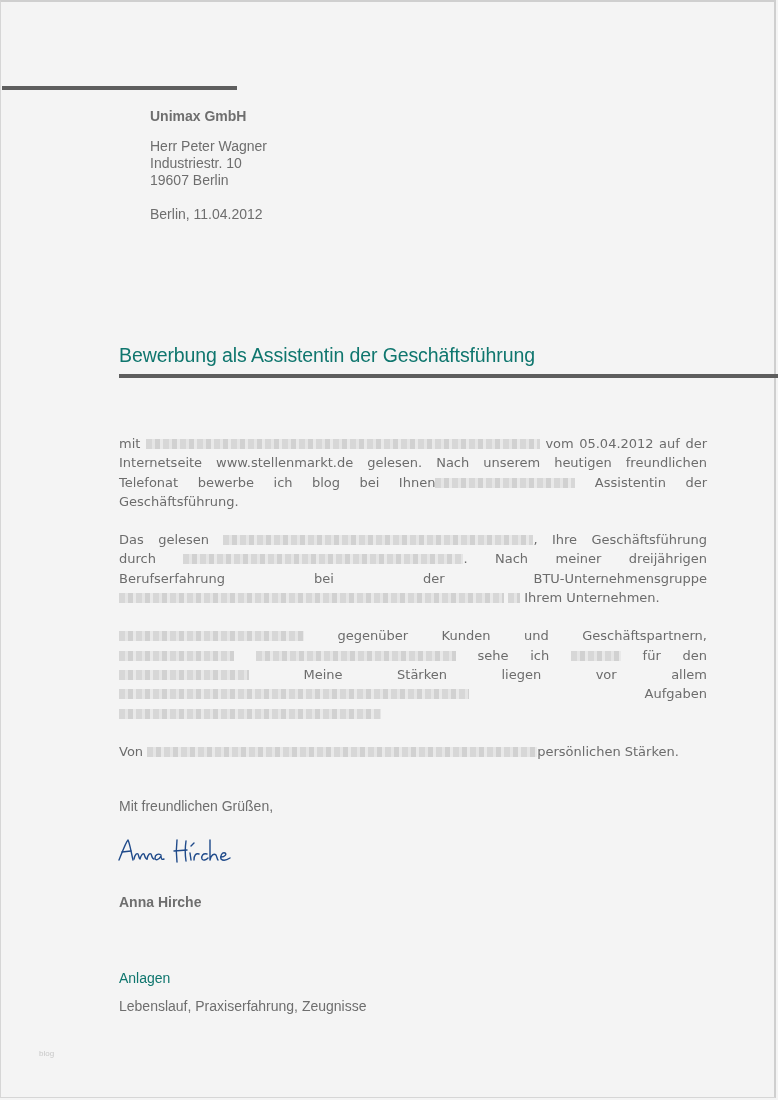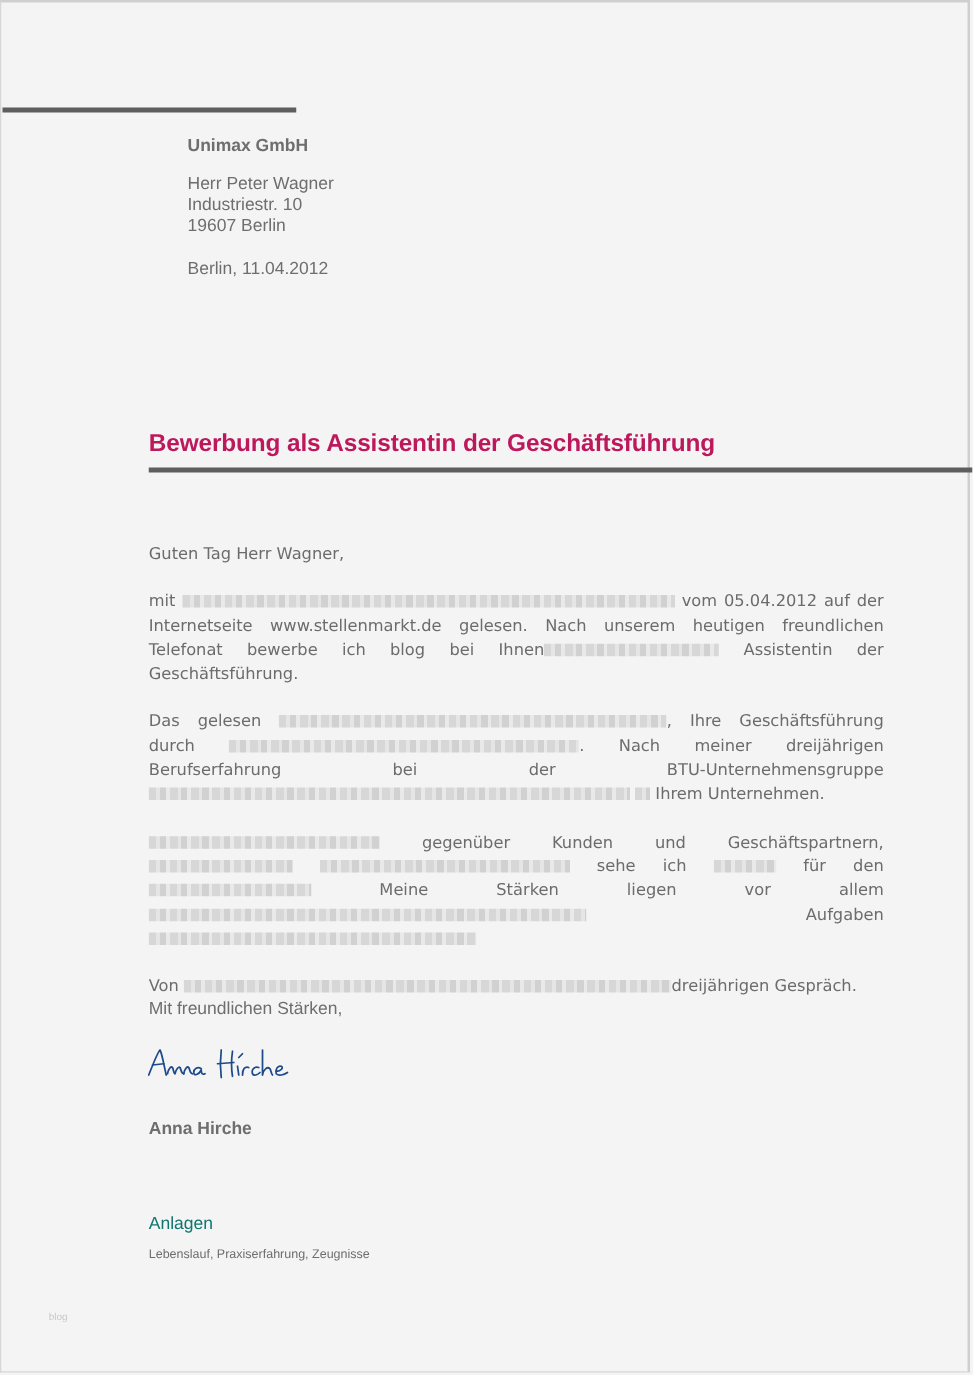--- a/index.html
+++ b/index.html
@@ -23,21 +23,21 @@
     .rule-top {
       position: absolute; left: 2px; top: 86px;
       width: 235px; height: 4px; background: #5e5e5e;
     }
     .sender-block { position: absolute; left: 119px; top: 108px; font-size: 14px; line-height: 17px; color: #6e6e6e; margin-left: 31px; }
     .company { font-weight: bold; margin-bottom: 13px; }
     .addr-line { }
     .date { margin-top: 17px; }
     .subject {
       position: absolute; left: 119px; top: 344px;
-      font-size: 19.5px; font-weight: bold; color: #be185d;
+      font-size: 19.5px; font-weight: normal; color: #0f766e;
       letter-spacing: -0.1px;
       text-align: right;
     }
     .rule-subject {
       position: absolute; left: 119px; top: 374px;
       width: 659px; height: 4px; background: #5e5e5e;
     }
     .body-text {
       position: absolute; left: 119px; top: 434px; width: 588px;
       font-family: "DejaVu Sans", sans-serif;
@@ -48,42 +48,41 @@
     .blur {
       display: inline-block; height: 10px; vertical-align: -1px;
       background: repeating-linear-gradient(90deg, #d2d2d2 0 6px, #e3e3e3 6px 9px, #cbcbcb 9px 14px, #e8e8e8 14px 17px);
       filter: blur(0.6px);
       opacity: 0.85;
     }
     .closing-block { position: absolute; left: 119px; top: 798px; font-size: 14px; color: #6e6e6e; }
     .signature { position: absolute; left: 117px; top: 836px; }
     .signer { position: absolute; left: 119px; top: 894px; font-size: 14px; color: #6e6e6e; font-weight: bold; }
     .attach-title { position: absolute; left: 119px; top: 970px; font-size: 14px; color: #0f766e; }
-    .attach-list { position: absolute; left: 119px; top: 998px; font-size: 10px; color: #6e6e6e; }
+    .attach-list { position: absolute; left: 119px; top: 998px; font-size: 14px; color: #6e6e6e; }
     .watermark { position: absolute; left: 39px; top: 1049px; font-size: 8px; color: #c8c8c8; }
   </style>
 </head>
 <body>
 
 <div class="frame"></div>
 <div class="rule-top"></div>
 
 <div class="sender-block">
   <div class="company">Unimax GmbH</div>
   <div class="addr-line">Herr Peter Wagner</div>
   <div class="addr-line">Industriestr. 10</div>
   <div class="addr-line">19607 Berlin</div>
   <div class="date">Berlin, 11.04.2012</div>
 </div>
 
 <div class="subject">Bewerbung als Assistentin der Geschäftsführung</div>
 <div class="rule-subject"></div>
 
 <div class="body-text">
-  <div class="greeting">Guten Tag Herr Wagner,</div>
 
   <p class="para">
     <span>mit</span>
     <span class="blur" style="width:394px"></span>
     <span>vom 05.04.2012 auf der</span>
     <span>Internetseite www.stellenmarkt.de gelesen. Nach unserem heutigen freundlichen Telefonat</span>
     <span>bewerbe ich blog bei Ihnen</span><span class="blur" style="width:140px"></span>
     <span>Assistentin der Geschäftsführung.</span>
   </p>
 
@@ -110,25 +109,25 @@
     <span class="blur" style="width:130px"></span>
     <span>Meine</span>
     <span>Stärken liegen vor allem</span>
     <span class="blur" style="width:350px"></span>
     <span>Aufgaben</span>
     <span class="blur" style="width:262px"></span>
   </p>
 
   <p class="para">
     <span>Von</span>
-    <span class="blur" style="width:390px"></span><span>dreijährigen Gespräch.</span>
+    <span class="blur" style="width:390px"></span><span>persönlichen Stärken.</span>
   </p>
 </div>
 
-<div class="closing-block">Mit freundlichen Stärken,</div>
+<div class="closing-block">Mit freundlichen Grüßen,</div>
 
 <div class="signature">
   <svg width="130" height="32" viewBox="0 0 130 32">
     <g fill="none" stroke="#1f4a8a" stroke-width="1.4" stroke-linecap="round" stroke-linejoin="round">
       <path d="M2 24 C6 14 9 6 11 4 C13 8 14 16 16 24"></path>
       <path d="M5 16 L14 15"></path>
       <path d="M17 23 C18 18 20 17 21 18 C22 20 22 23 23 23 C24 19 26 17 27 18 C28 20 28 23 30 23"></path>
       <path d="M30 23 C31 18 33 17 34 18 C35 20 35 23 37 23"></path>
       <path d="M44 19 C41 17 38 19 38 22 C38 25 42 24 44 20 C44 23 45 24 47 23"></path>
       <path d="M60 4 C59 12 59 18 60 26"></path>

